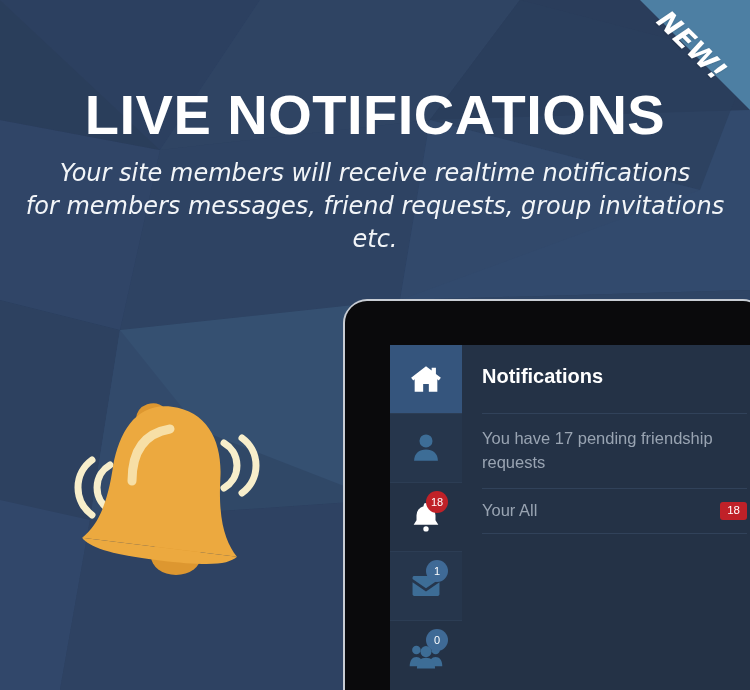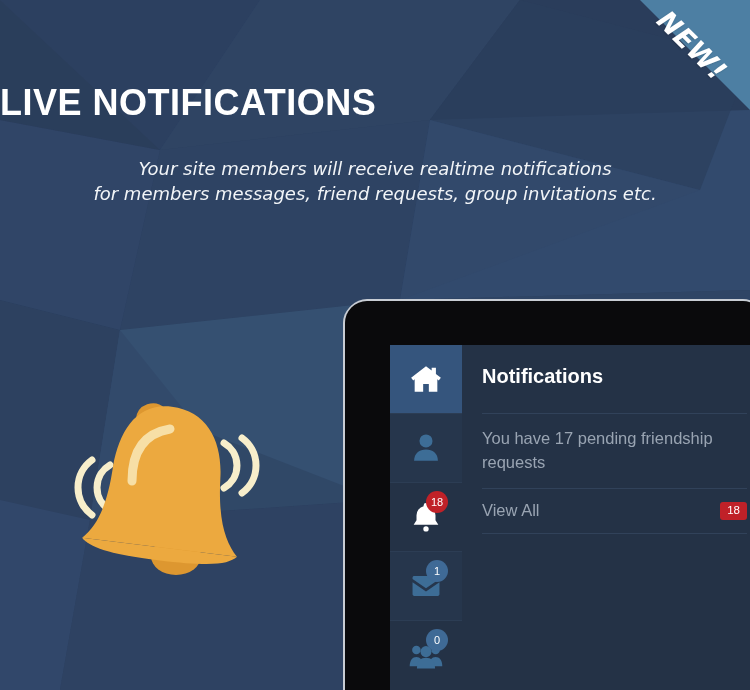--- a/index.html
+++ b/index.html
@@ -37,33 +37,33 @@
     font-style:italic;
     letter-spacing:0.5px;
     font-family:"DejaVu Sans", sans-serif;
     text-shadow:0 1px 2px rgba(0,0,0,.18);
     white-space:nowrap;
   }
 
   
   .headline {
     position:absolute; top:82px; left:0; width:750px;
-    text-align:left;
+    text-align:center;
     color:#ffffff;
-    font-size:36px;
+    font-size:56px;
     font-weight:bold;
     letter-spacing:0.5px;
     font-family:"Liberation Sans", sans-serif;
     z-index:4;
   }
   .subhead {
     position:absolute; top:157px; left:0; width:750px;
     text-align:center;
     color:#f2f5f8;
-    font-size:18px;
+    font-size:24px;
     font-style:italic;
     line-height:1.37;
     font-family:"DejaVu Sans", sans-serif;
     z-index:4;
   }
   .subhead .l { display:block; }
 
   
   .bell-art { position:absolute; left:58px; top:385px; width:230px; height:205px; z-index:4; }
 
@@ -247,19 +247,19 @@
         <div class="badge blue">0</div>
       </div>
     </div>
 
     <div class="list">
       <div class="list-head">Notifications</div>
 
       <div class="row">You have 17 pending friendship requests</div>
 
       <div class="row view">
-        <span>View All</span>
+        <span>Your All</span>
         <span class="pill">18</span>
       </div>
     </div>
 
   </div>
 </div>
 
 </body></html>

